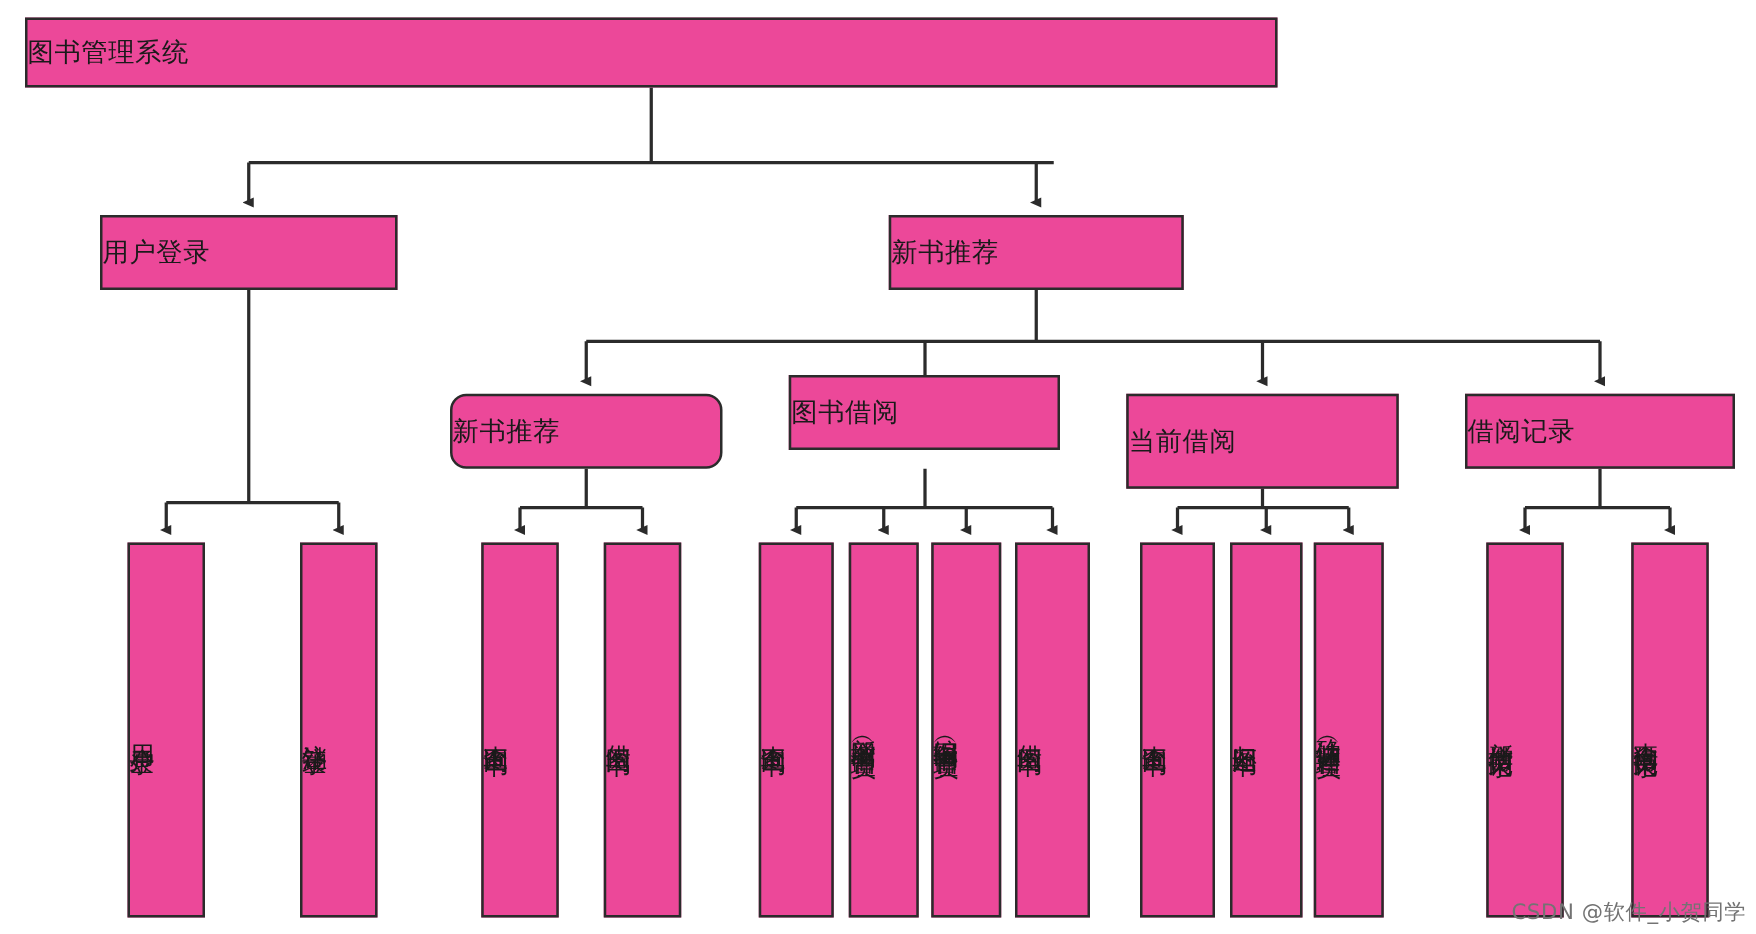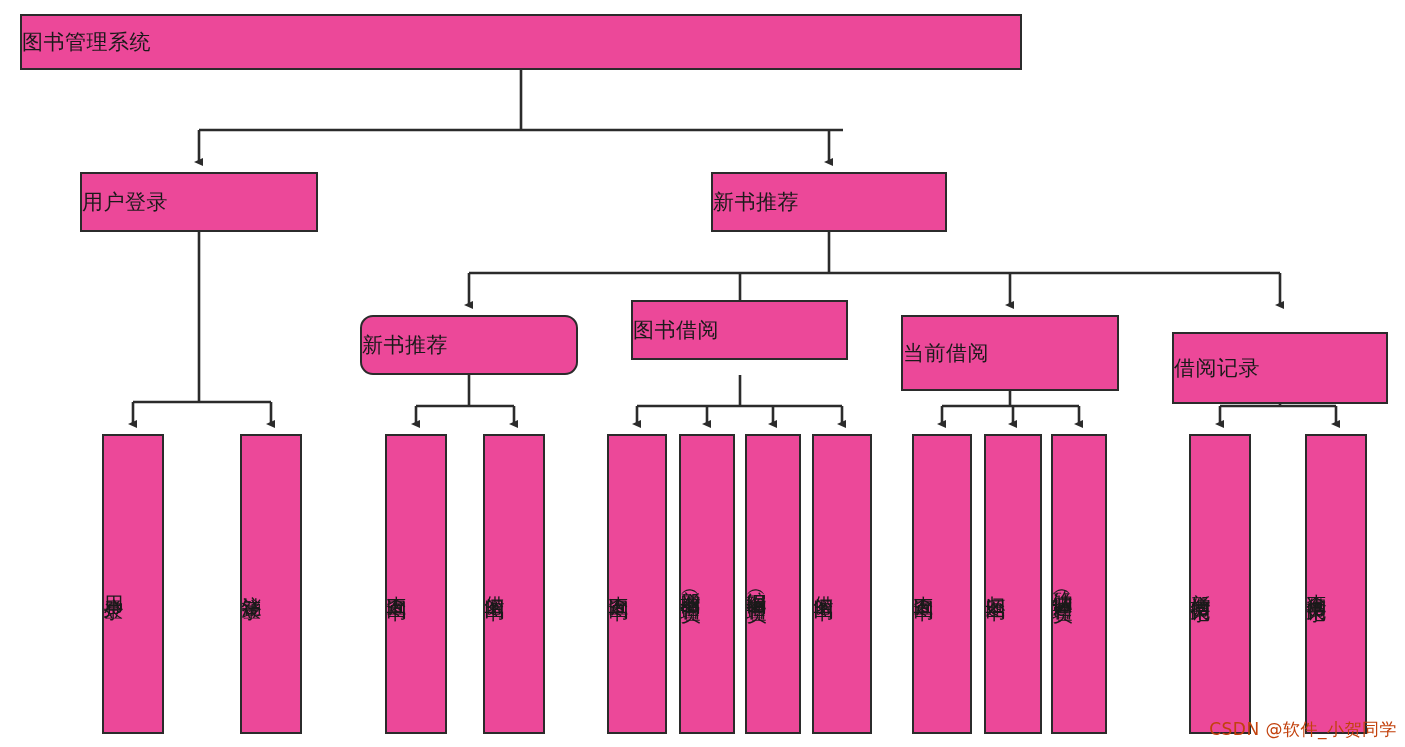--- a/index.html
+++ b/index.html
@@ -49,21 +49,21 @@
     text-orientation: upright;
     white-space: nowrap;
     letter-spacing: 2px;
     line-height: 1;
   }
   .watermark {
     position: absolute;
     right: 8px;
     bottom: 6px;
     font-size: 17px;
-    color: #c2410c;
+    color: #737373;
     letter-spacing: 0.5px;
     white-space: nowrap;
   }
 </style>
 </head>
 <body>
 
 <div id="canvas">
 
   <svg id="edges" viewBox="0 0 1405 747" xmlns="http://www.w3.org/2000/svg">
@@ -145,21 +145,21 @@
   </div>
 
   <div class="node horiz" style="left:631px; top:300px; width:217px; height:60px;">
     <span>图书借阅</span>
   </div>
 
   <div class="node horiz" style="left:901px; top:315px; width:218px; height:76px;">
     <span>当前借阅</span>
   </div>
 
-  <div class="node horiz" style="left:1172px; top:332px; width:216px; height:72px;">
+  <div class="node horiz" style="left:1172px; top:315px; width:216px; height:60px;">
     <span>借阅记录</span>
   </div>
 
   <div class="node vert" style="left:102px; top:434px; width:62px; height:300px;">
     <span class="vtext">用户登录</span>
   </div>
 
   <div class="node vert" style="left:240px; top:434px; width:62px; height:300px;">
     <span class="vtext">注销登录</span>
   </div>

